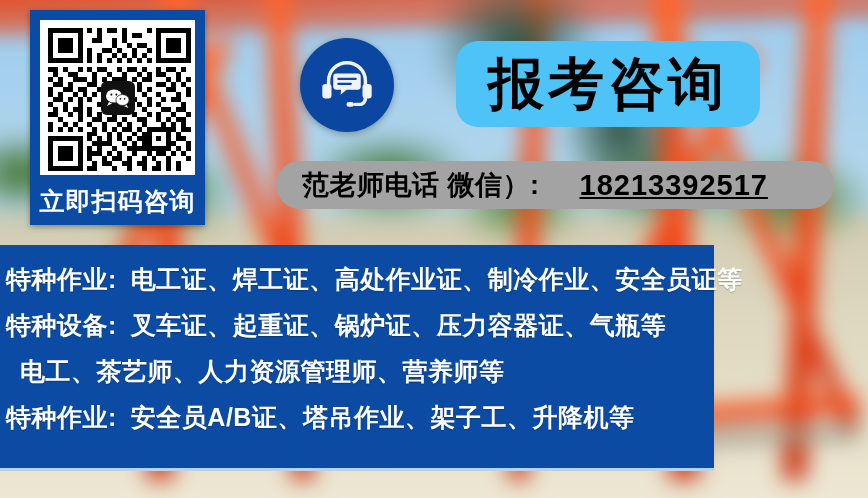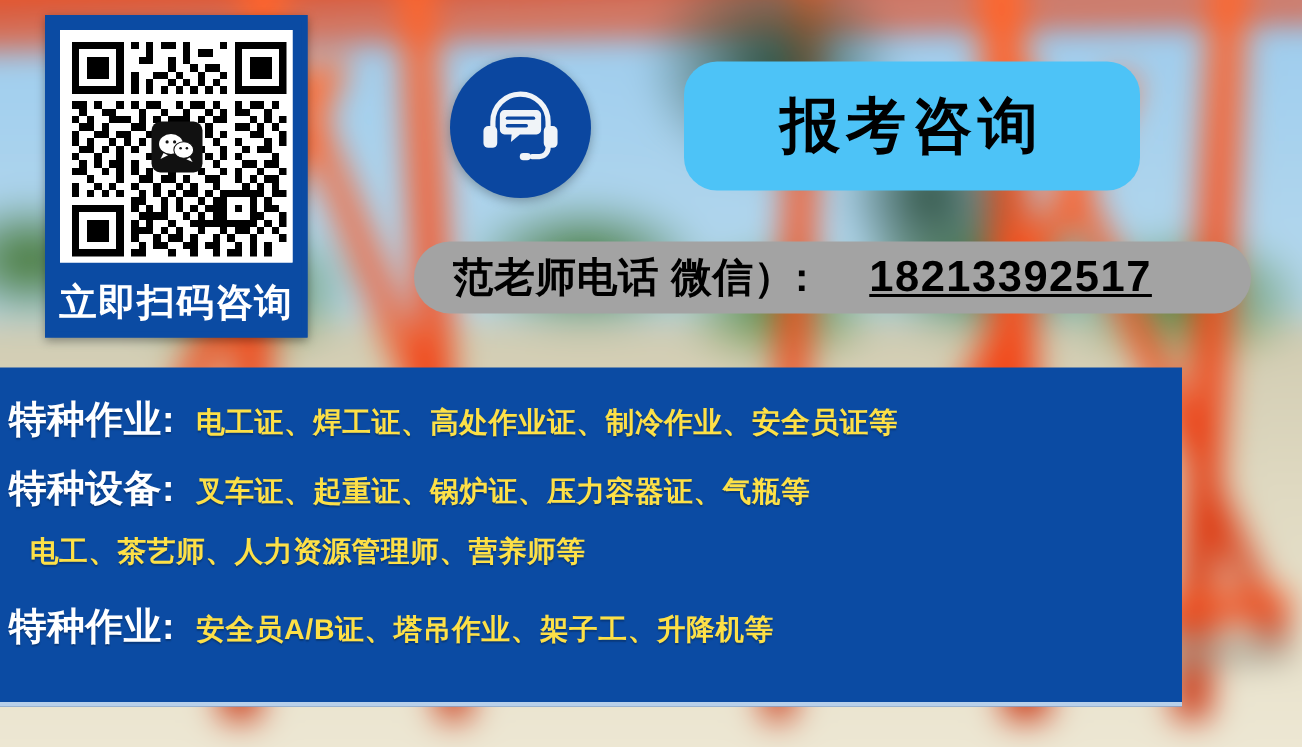--- a/index.html
+++ b/index.html
@@ -77,21 +77,21 @@
     background: radial-gradient(ellipse at center, #2c4a3a 0%, rgba(44,74,58,0) 72%);
   }
   .blob-1 { left: 470px; top: 10px; width: 170px; height: 150px; }
   .blob-2 { left: 600px; top: 110px; width: 120px; height: 120px; }
 
   
   .info-panel {
     position: absolute;
     left: 0;
     top: 245px;
-    width: 788px;
+    width: 714px;
     height: 226px;
     background: #0b4ba3;
     box-sizing: border-box;
     border-bottom: 3px solid #b8d0ea;
     padding-left: 48px;
   }
   .panel-rows {
     position: absolute;
     left: 0;
     top: 18px;
@@ -105,23 +105,23 @@
     white-space: nowrap;
   }
   .row-label {
     color: #ffffff;
     font-weight: bold;
     font-size: 25px;
     letter-spacing: 0.5px;
     text-shadow: 0 1px 1px rgba(0,0,0,0.25);
   }
   .row-value {
-    color: #fde047;
+    color: #ffffff;
     font-weight: bold;
-    font-size: 19px;
+    font-size: 25px;
     letter-spacing: 0.5px;
     margin-left: 14px;
     text-shadow: 0 1px 1px rgba(0,0,0,0.25);
   }
 
   
   .qr-card {
     position: absolute;
     left: 30px;
     top: 10px;
@@ -194,21 +194,21 @@
     width: 304px;
     height: 86px;
     background: #4dc3f7;
     border-radius: 22px;
     display: flex;
     align-items: center;
     justify-content: center;
   }
   .title-text {
     color: #000000;
-    font-size: 40px;
+    font-size: 56px;
     font-weight: bold;
     letter-spacing: 4px;
     line-height: 1;
   }
 
   
   .phone-pill {
     position: absolute;
     left: 276px;
     top: 161px;

